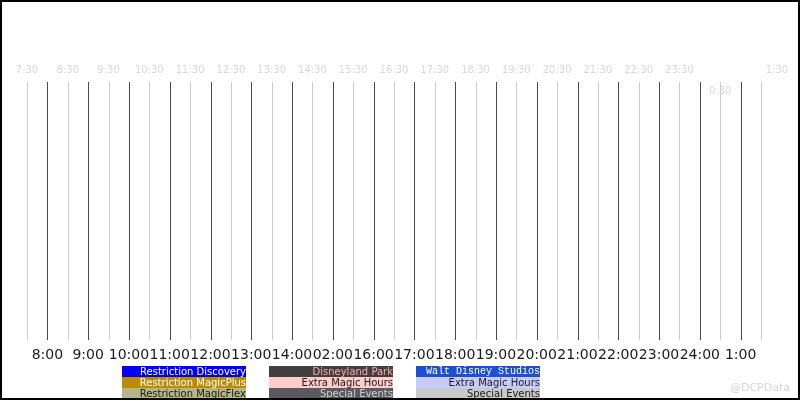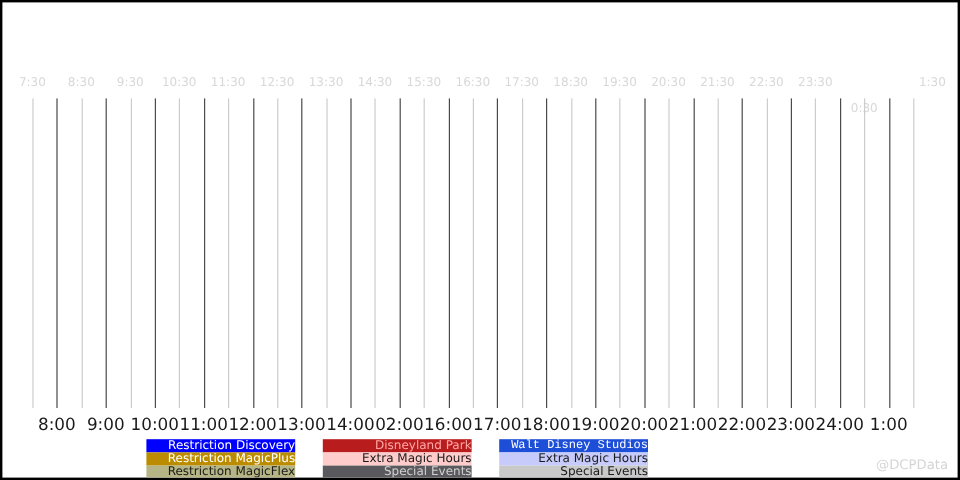--- a/index.html
+++ b/index.html
@@ -200,21 +200,21 @@
       <div class="bottom-tick-label" style="left: 713.611px;">1:00</div>
     </div>
 
   <div id="legend">
       <div class="legend-column">
         <div class="legend-entry" style="background: rgb(0, 0, 255); color: rgb(255, 255, 255);">Restriction Discovery</div>
         <div class="legend-entry" style="background: rgb(187, 140, 0); color: rgb(255, 255, 255);">Restriction MagicPlus</div>
         <div class="legend-entry" style="background: rgb(181, 181, 133); color: rgb(26, 26, 26);">Restriction MagicFlex</div>
       </div>
       <div class="legend-column">
-        <div class="legend-entry" style="background: #b91c1c; color: rgb(255, 168, 168);">Disneyland Park</div>
+        <div class="legend-entry" style="background: #404040; color: rgb(255, 168, 168);">Disneyland Park</div>
         <div class="legend-entry" style="background: rgb(255, 204, 204); color: rgb(26, 26, 26);">Extra Magic Hours</div>
         <div class="legend-entry" style="background: rgb(90, 90, 94); color: rgb(208, 208, 208);">Special Events</div>
       </div>
       <div class="legend-column">
         <div class="legend-entry" style="background: #1d4ed8; color: rgb(255, 255, 255); font-family: Liberation Mono, monospace;">Walt Disney Studios</div>
         <div class="legend-entry" style="background: rgb(199, 203, 251); color: rgb(26, 26, 26);">Extra Magic Hours</div>
         <div class="legend-entry" style="background: rgb(201, 201, 201); color: rgb(26, 26, 26);">Special Events</div>
       </div>
     </div>
 

